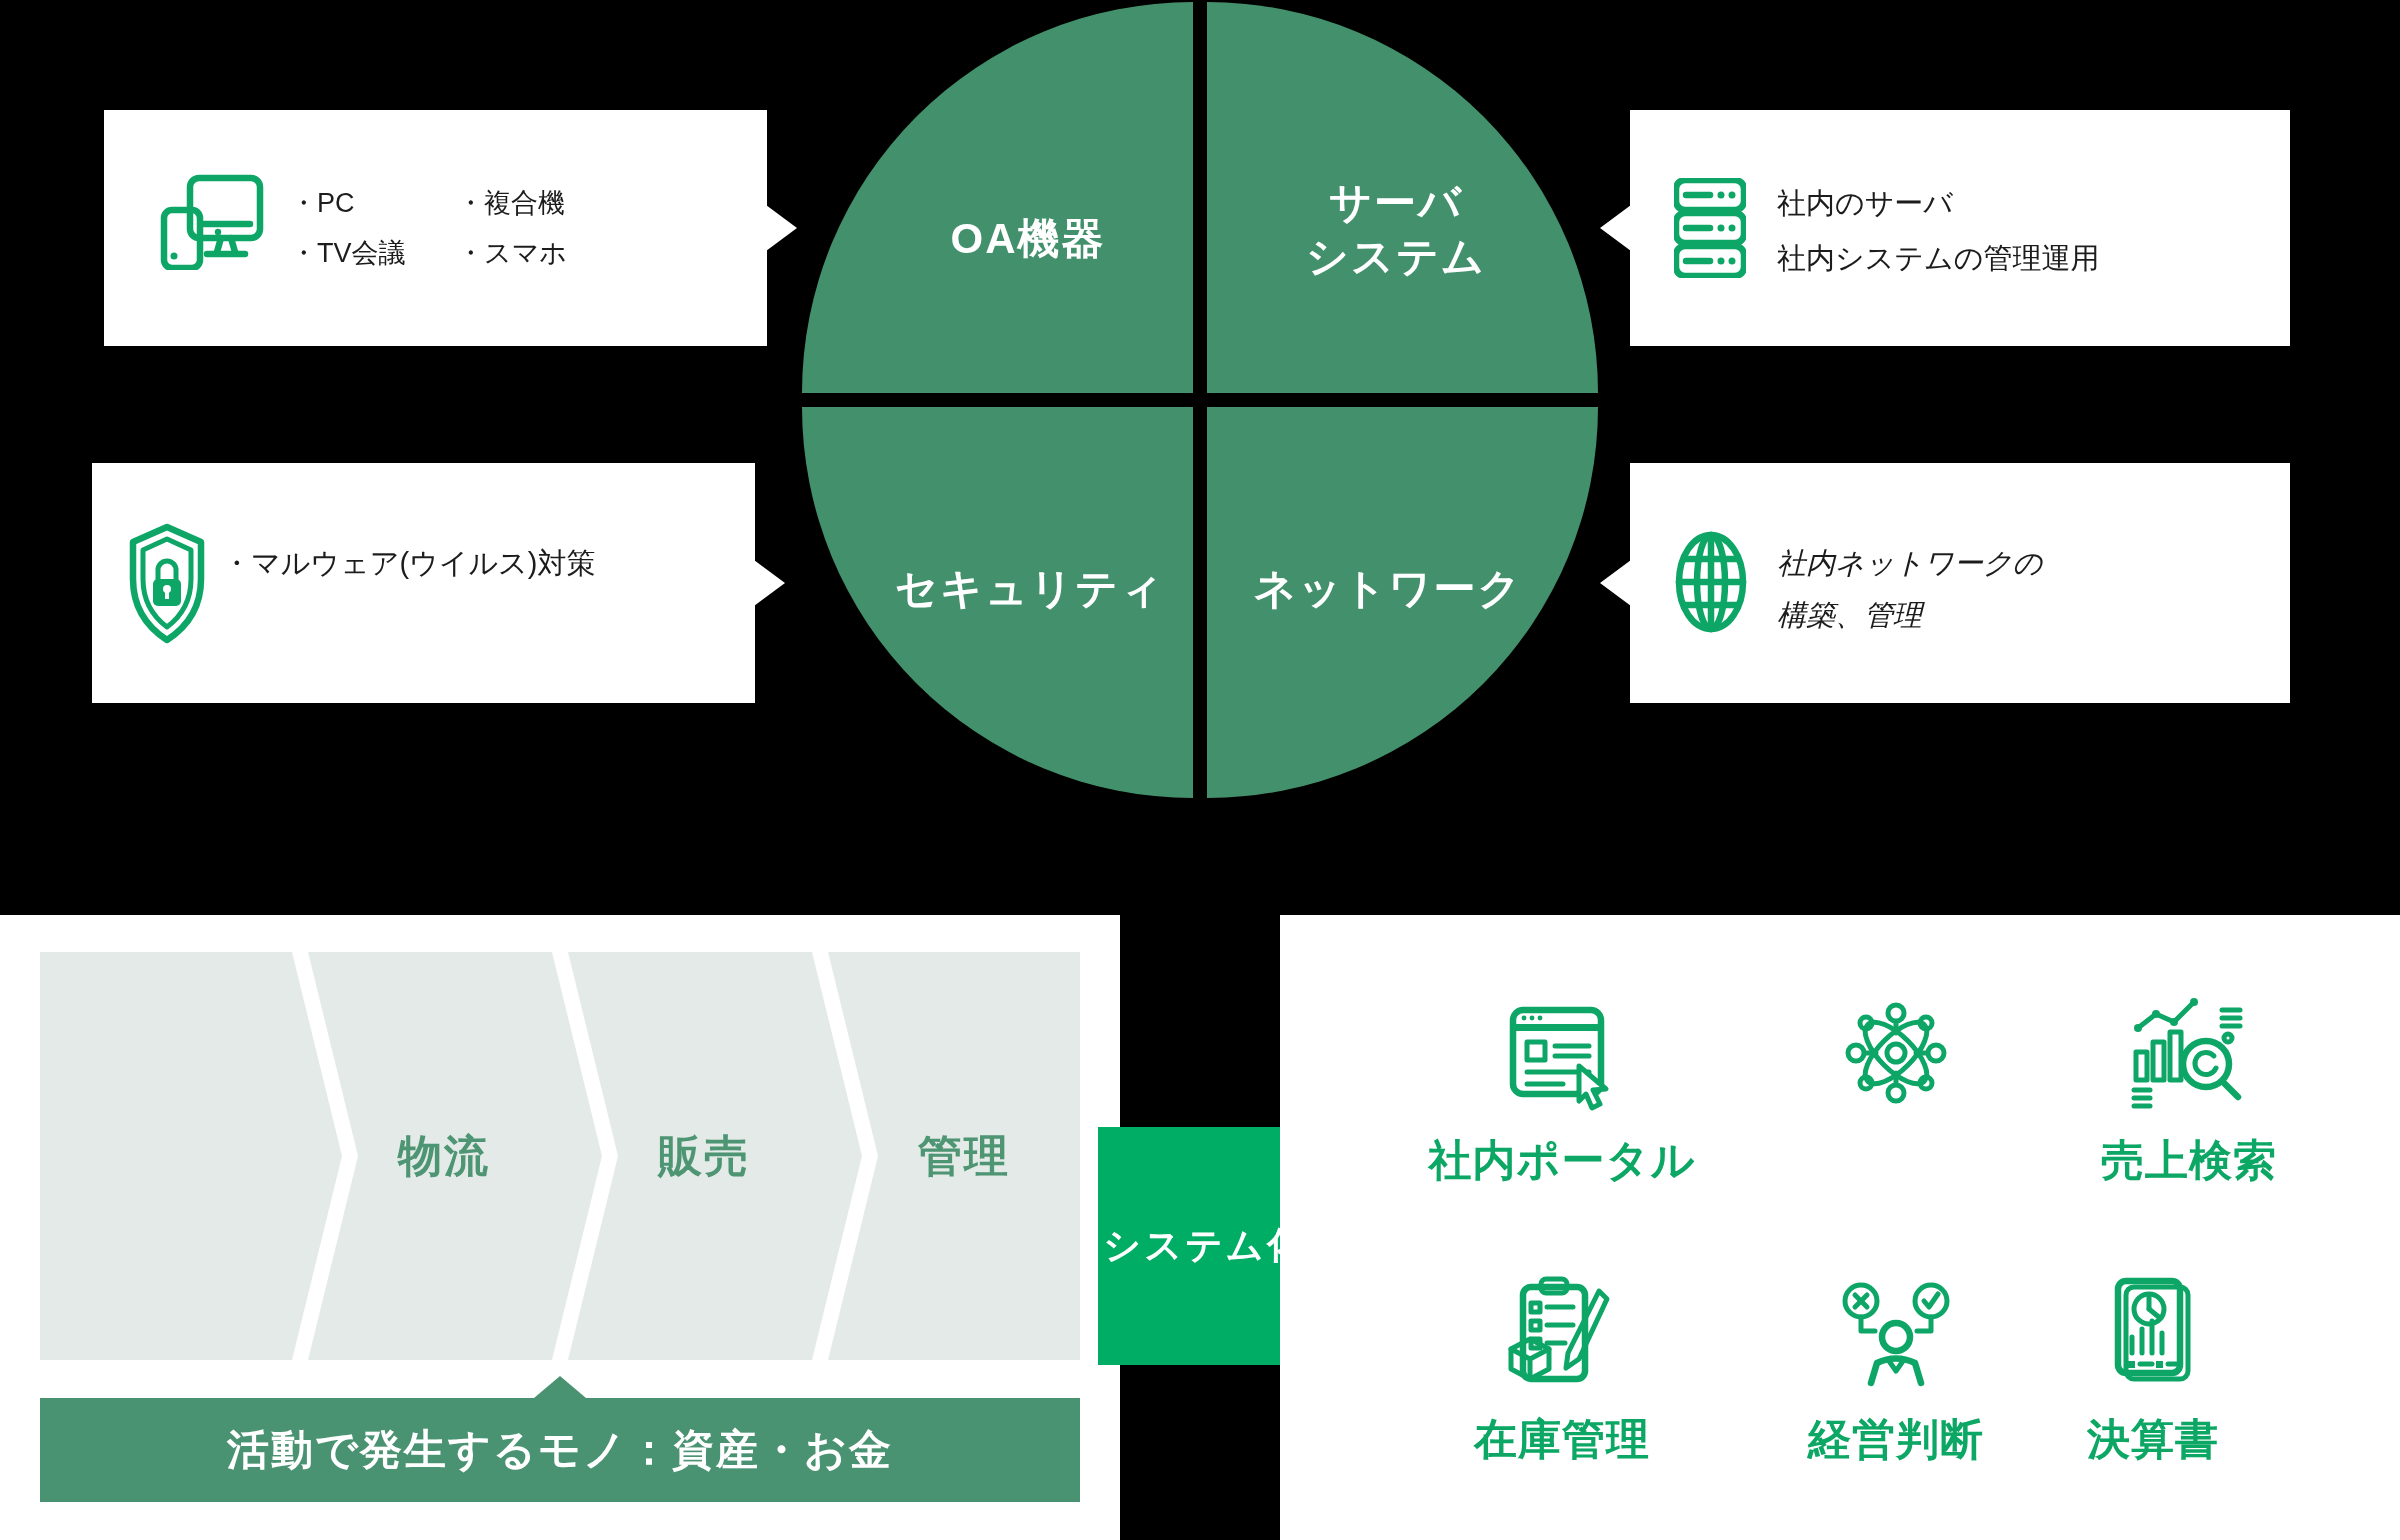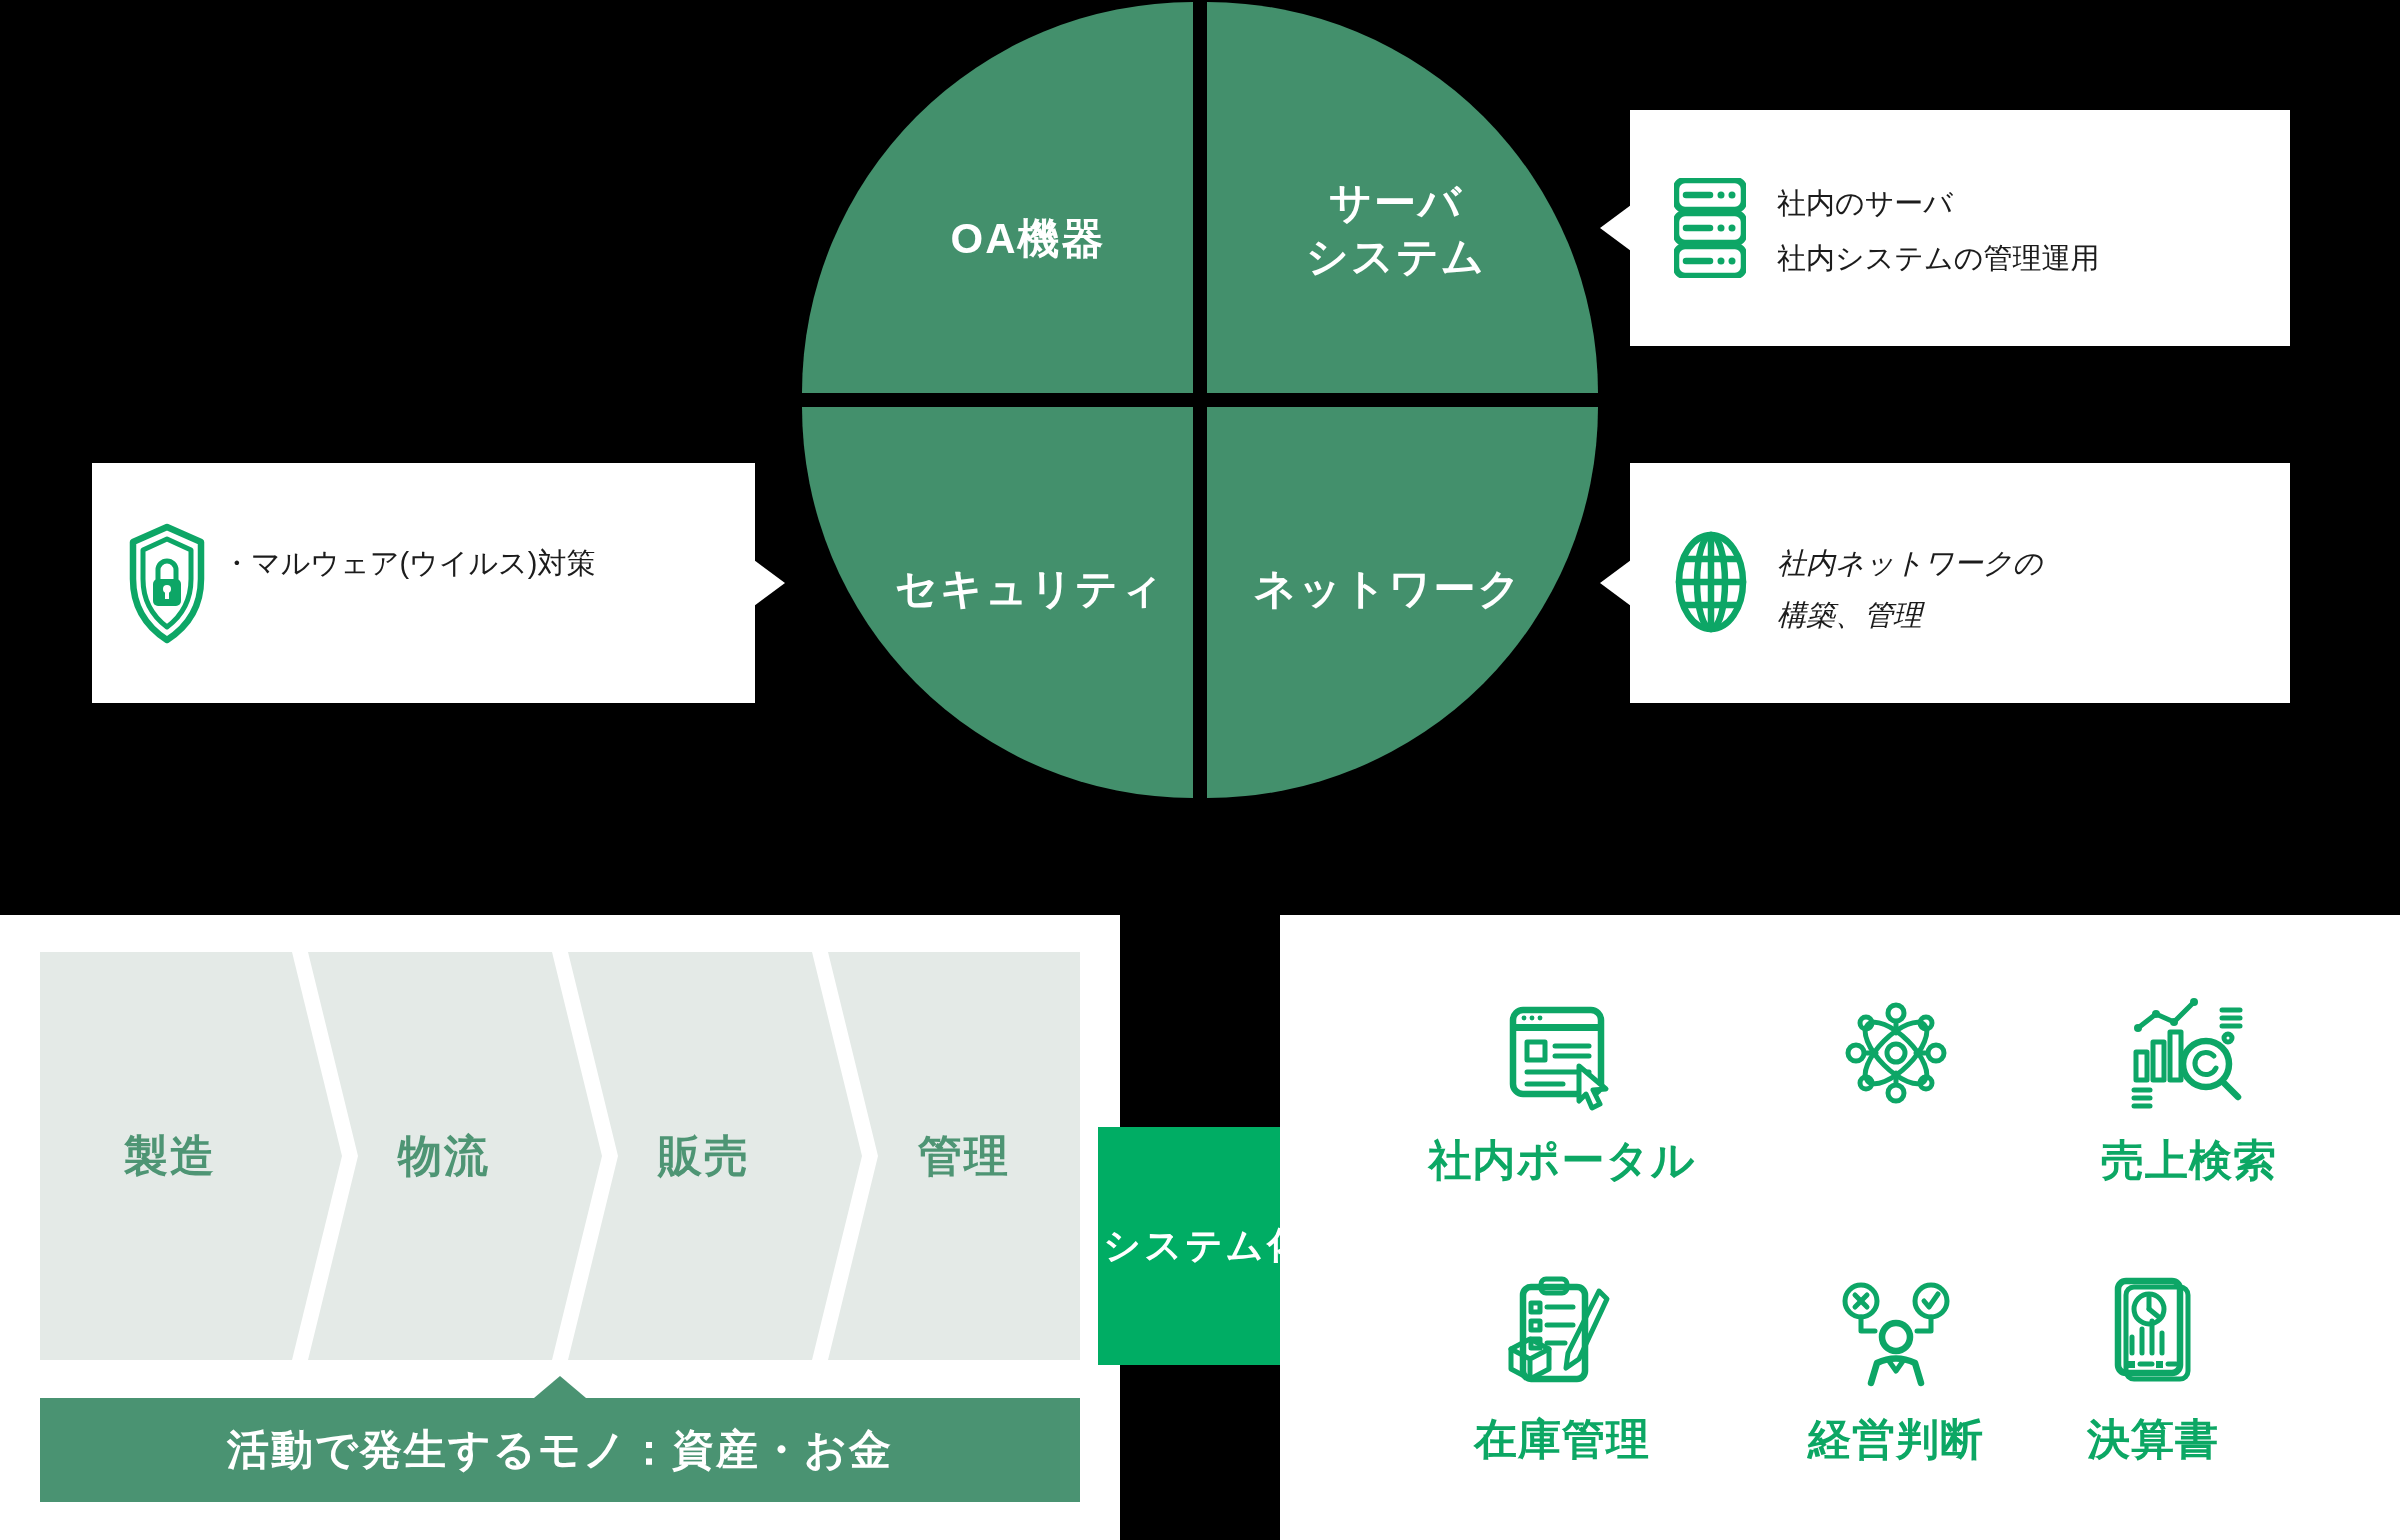--- a/index.html
+++ b/index.html
@@ -61,20 +61,41 @@
   <div class="q tl"></div>
   <div class="q tr"></div>
   <div class="q bl"></div>
   <div class="q br"></div>
 
   <div class="q-label" style="left:893px;top:212px;width:270px;">OA機器</div>
   <div class="q-label" style="left:1262px;top:176px;width:268px;text-align:center;"><span>サーバ</span><br><span>システム</span></div>
   <div class="q-label" style="left:893px;top:562px;width:274px;">セキュリティ</div>
   <div class="q-label" style="left:1251px;top:562px;width:274px;">ネットワーク</div>
 
+  <div class="callout" style="left:104px;top:110px;width:663px;height:236px;">
+    <div class="ptr r"></div>
+    <svg class="c-icon" style="left:56px;top:64px;" width="104" height="96" viewBox="0 0 104 96">
+      <rect class="ist" x="30" y="4" width="70" height="60" rx="9"></rect>
+      <line class="ist" x1="44" y1="50" x2="90" y2="50"></line>
+      <circle class="ifl" cx="58" cy="58" r="3.2"></circle>
+      <line class="ist" x1="61" y1="64" x2="57" y2="78"></line>
+      <line class="ist" x1="71" y1="64" x2="75" y2="78"></line>
+      <line class="ist" x1="47" y1="80" x2="85" y2="80"></line>
+      <rect class="ist" x="4" y="36" width="36" height="58" rx="8" fill="#fff"></rect>
+      <circle class="ifl" cx="14" cy="82" r="3.5"></circle>
+    </svg>
+    <div class="c-cols" style="left:186px;top:68px;">
+      <div>・PC</div>
+      <div>・TV会議</div>
+    </div>
+    <div class="c-cols" style="left:353px;top:68px;">
+      <div>・複合機</div>
+      <div>・スマホ</div>
+    </div>
+  </div>
 
   <div class="callout" style="left:92px;top:463px;width:663px;height:240px;">
     <div class="ptr r"></div>
     <svg class="c-icon" style="left:36px;top:60px;" width="78" height="122" viewBox="0 0 78 122">
       <path class="ist" d="M39 4 L73 19 V56 C73 88 56 106 39 117 C22 106 5 88 5 56 V19 Z"></path>
       <path class="ist-thin" d="M39 16 L63 27 V56 C63 80 51 95 39 104 C27 95 15 80 15 56 V27 Z"></path>
       <path class="ist-thin" d="M30 58 V47 a9 9 0 0 1 18 0 V58"></path>
       <rect class="ifl" x="25" y="56" width="28" height="27" rx="5"></rect>
       <circle class="iwh" cx="39" cy="66" r="4"></circle>
       <rect class="iwh" x="37" y="68" width="4" height="8"></rect>
@@ -122,21 +143,20 @@
     </div>
   </div>
 
   <div class="panel" style="left:0;top:915px;width:1120px;height:625px;">
     <svg class="flow-svg" width="1040" height="408" viewBox="0 0 1040 408">
       <polygon fill="#E4EAE7" points="0,0 252,0 302,204 252,408 0,408"></polygon>
       <polygon fill="#E4EAE7" points="268,0 512,0 562,204 512,408 268,408 318,204"></polygon>
       <polygon fill="#E4EAE7" points="528,0 772,0 822,204 772,408 528,408 578,204"></polygon>
       <polygon fill="#E4EAE7" points="788,0 1040,0 1040,408 788,408 838,204"></polygon>
     </svg>
-    <div class="flow-label" style="left:40px;top:211px;">製造</div>
     <div class="flow-label" style="left:314px;top:211px;">物流</div>
     <div class="flow-label" style="left:574px;top:211px;">販売</div>
     <div class="flow-label" style="left:834px;top:211px;">管理</div>
     <div class="notch"></div>
     <div class="money-bar">
       <span>活動で発生するモノ：資産・お金</span>
     </div>
   </div>
 
   <div class="sys-arrow">

